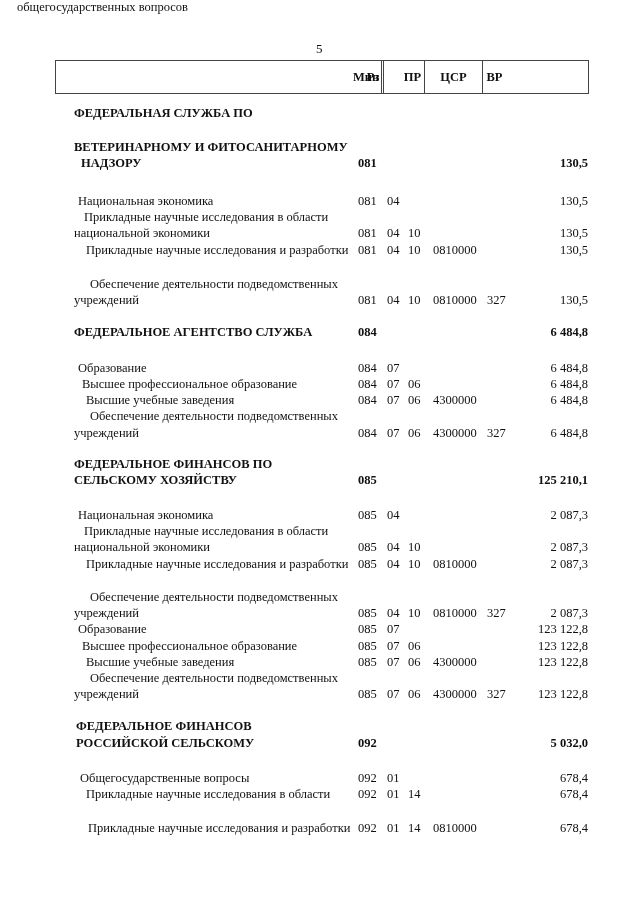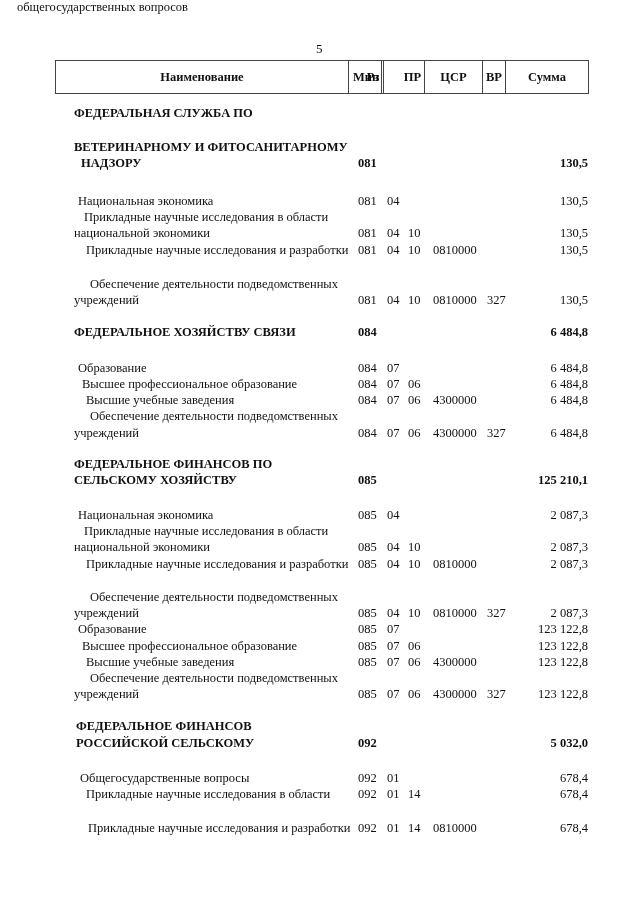--- a/index.html
+++ b/index.html
@@ -14,27 +14,25 @@
   .hdr-cell:last-child { border-right:none; }
   .num { position:absolute; white-space:nowrap; font-size:12.5px; line-height:14px; }
   .sum { position:absolute; right:52px; white-space:nowrap; font-size:12.5px; line-height:14px; text-align:right; }
 </style>
 </head>
 <body>
 
 <div class="pagenum">5</div>
 
 <div class="hdr" style="left:55px; width:534px;">
-  <div class="hdr-cell" style="left:0; width:293px;">Наименование</div>
   <div class="hdr-cell" style="left:293px; width:35px;">Мин</div>
   <div class="hdr-cell" style="left:309px; width:17px;">Рз</div>
   <div class="hdr-cell" style="left:345px; width:24px;">ПР</div>
   <div class="hdr-cell" style="left:369px; width:58px;">ЦСР</div>
   <div class="hdr-cell" style="left:427px; width:23px;">ВР</div>
-  <div class="hdr-cell" style="left:450px; width:82px;">Сумма</div>
 </div>
 
 <div id="rows">
     <div class="abs b" style="left: 57px; top: 106px;">ФЕДЕРАЛЬНАЯ СЛУЖБА ПО</div>
     <div class="abs b" style="left: 57px; top: 140px;">ВЕТЕРИНАРНОМУ И ФИТОСАНИТАРНОМУ</div>
     <div class="abs b" style="left: 64px; top: 156px;">НАДЗОРУ</div>
     <div class="num b" style="left: 358px; top: 156px;">081</div>
     <div class="sum b" style="top: 156px;">130,5</div>
     <div class="abs" style="left: 61px; top: 194px;">Национальная экономика</div>
     <div class="num" style="left: 358px; top: 194px;">081</div>
@@ -53,21 +51,21 @@
     <div class="num" style="left: 433px; top: 243px;">0810000</div>
     <div class="sum" style="top: 243px;">130,5</div>
     <div class="abs" style="left: 73px; top: 277px;">Обеспечение деятельности подведомственных</div>
     <div class="abs" style="left: 57px; top: 293px;">учреждений</div>
     <div class="num" style="left: 358px; top: 293px;">081</div>
     <div class="num" style="left: 387px; top: 293px;">04</div>
     <div class="num" style="left: 408px; top: 293px;">10</div>
     <div class="num" style="left: 433px; top: 293px;">0810000</div>
     <div class="num" style="left: 487px; top: 293px;">327</div>
     <div class="sum" style="top: 293px;">130,5</div>
-    <div class="abs b" style="left: 57px; top: 325px;">ФЕДЕРАЛЬНОЕ ХОЗЯЙСТВУ СВЯЗИ</div>
+    <div class="abs b" style="left: 57px; top: 325px;">ФЕДЕРАЛЬНОЕ АГЕНТСТВО СЛУЖБА</div>
     <div class="num b" style="left: 358px; top: 325px;">084</div>
     <div class="sum b" style="top: 325px;">6 484,8</div>
     <div class="abs" style="left: 61px; top: 361px;">Образование</div>
     <div class="num" style="left: 358px; top: 361px;">084</div>
     <div class="num" style="left: 387px; top: 361px;">07</div>
     <div class="sum" style="top: 361px;">6 484,8</div>
     <div class="abs" style="left: 65px; top: 377px;">Высшее профессиональное образование</div>
     <div class="num" style="left: 358px; top: 377px;">084</div>
     <div class="num" style="left: 387px; top: 377px;">07</div>
     <div class="num" style="left: 408px; top: 377px;">06</div>

